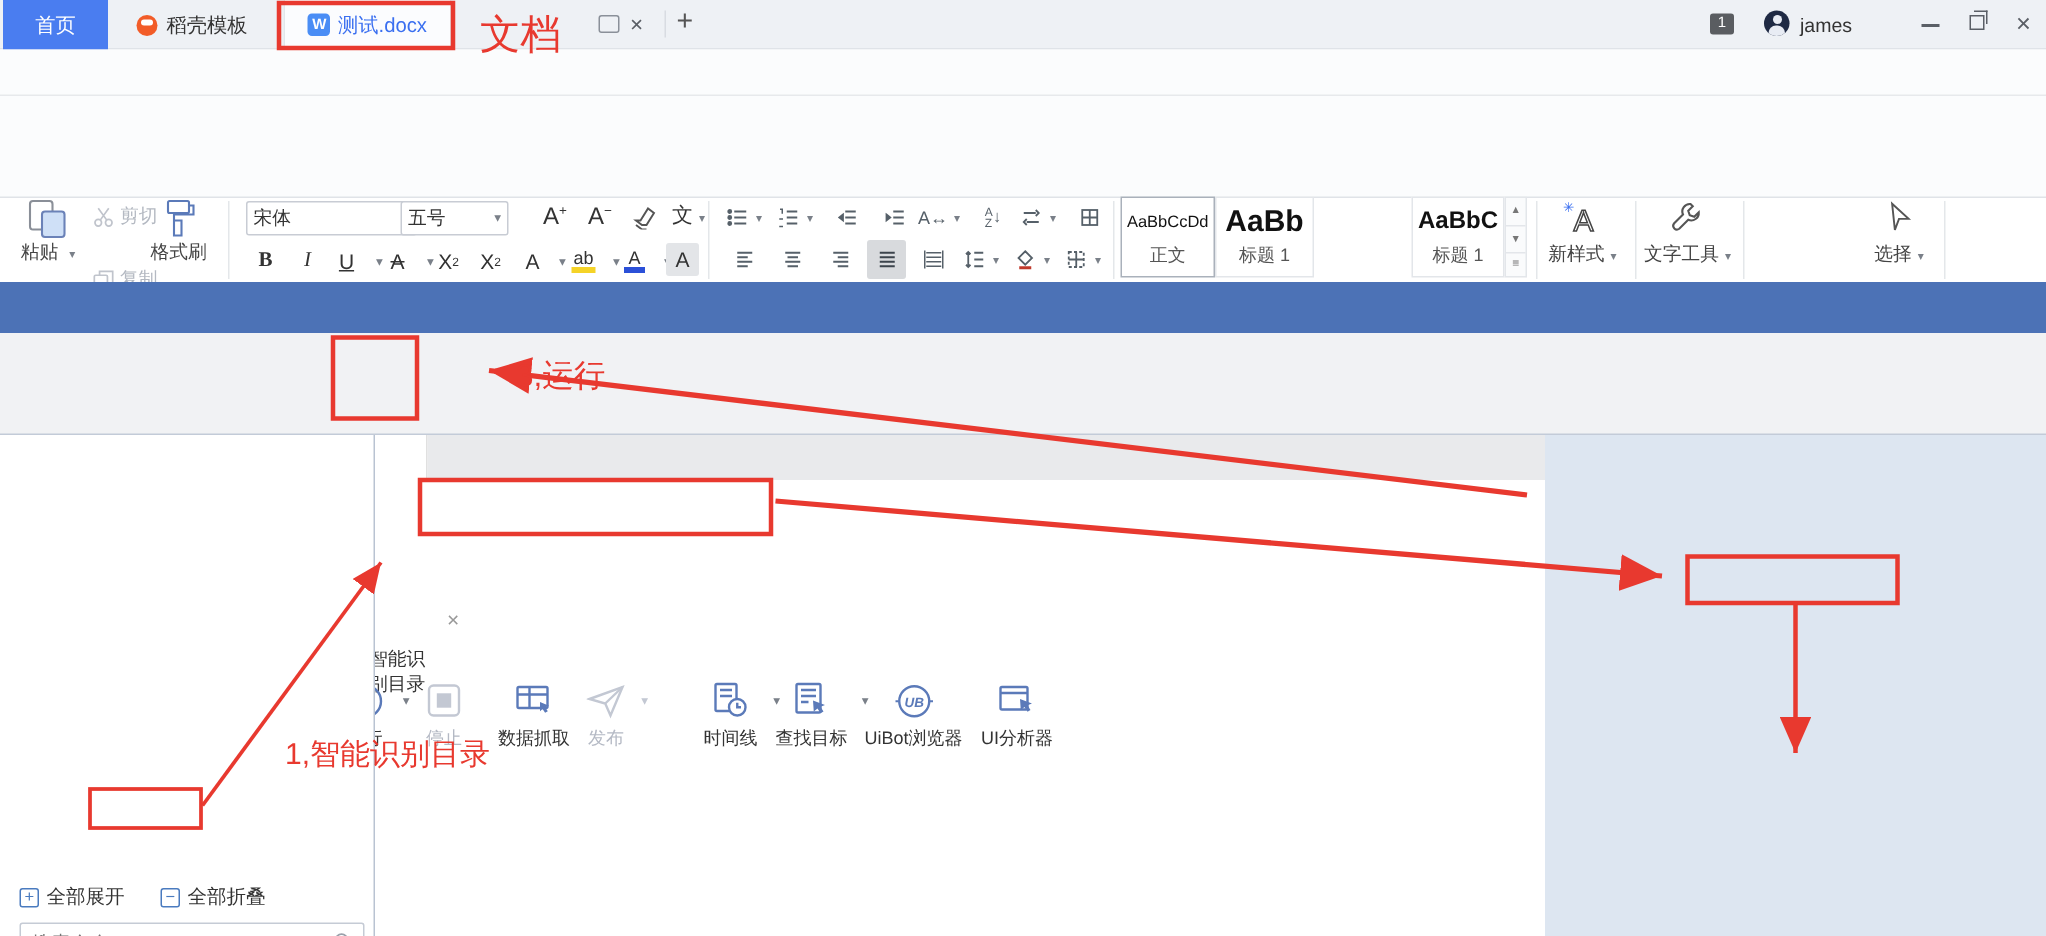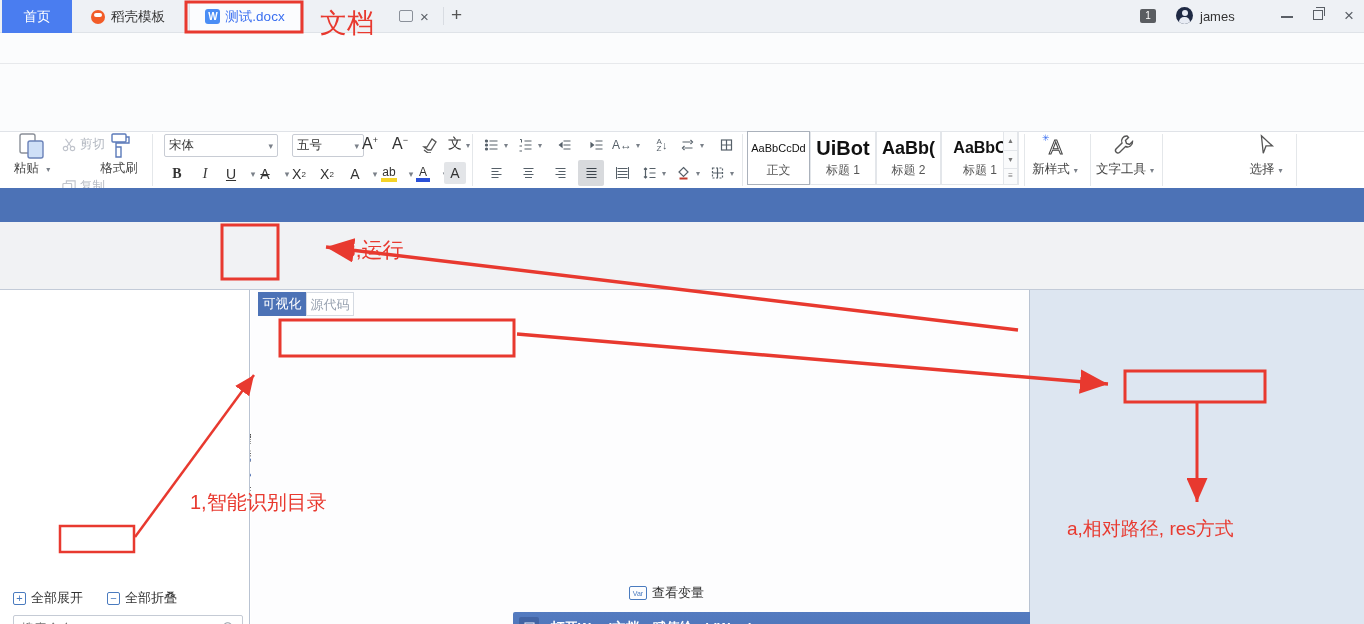--- a/index.html
+++ b/index.html
@@ -220,21 +220,21 @@
             <path d="M20 5h3v6H10v4M10 15h5v10h-5z"></path>
           </svg></span>
       <span class="rlbl">格式刷</span>
     </div>
     <div class="rdiv" style="left:152px"></div>
 
     <div class="combo" style="left:164px;width:114px">
         <span>宋体</span>
         <span class="caret">▾</span>
       </div>
-    <div class="combo" style="left:292px;width:72px">
+    <div class="combo" style="left:267px;width:72px">
         <span>五号</span>
         <span class="caret">▾</span>
       </div>
     <span class="abs" style="left:362px;top:71px;font-size:16px;color:#333">A<sup style="font-size:9px">+</sup></span>
     <span class="abs" style="left:392px;top:71px;font-size:16px;color:#333">A<sup style="font-size:9px">−</sup></span>
     <span class="abs" style="left:422px;top:73px">
         <svg width="16" height="16" viewBox="0 0 16 16" fill="none" stroke="#555" stroke-width="1.3">
           <path d="M5 10L10 2l4 3-5 8H6l-4-3 3-0z"></path>
           <path d="M2 13l4 3h3"></path>
         </svg>
@@ -354,28 +354,24 @@
         <span class="caret" style="font-size:8px">▾</span>
       </span>
 
     <div class="rdiv" style="left:742px"></div>
 
     <div class="stylebox" style="left:747px;width:63px;border:1px solid #aab1bb;z-index:2">
       <span class="samp" style="font-size:11px">AaBbCcDd</span>
       <span class="slbl">正文</span>
     </div>
     <div class="stylebox" style="left:810px;width:66px">
-      <span class="samp" style="font-size:20px;font-weight:bold">UiBot</span>
+      <span class="samp" style="font-size:20px;font-weight:bold">AaBb</span>
       <span class="slbl">标题 1</span>
     </div>
-    <div class="stylebox" style="left:876px;width:65px">
-      <span class="samp" style="font-size:18px;font-weight:bold">AaBb(</span>
-      <span class="slbl">标题 2</span>
-    </div>
-    <div class="stylebox" style="left:941px;width:78px">
+    <div class="stylebox" style="left:941px;width:62px">
       <span class="samp" style="font-size:16px;font-weight:bold">AaBbC</span>
       <span class="slbl">标题 1</span>
     </div>
     <div class="abs" style="left:1003px;top:67px;width:15px;height:54px;border:1px solid #e3e6ea;background:#fafbfc">
       <div style="height:18px;text-align:center;font-size:7px;color:#777;line-height:18px">▲</div>
       <div style="height:18px;text-align:center;font-size:7px;color:#777;line-height:18px;border-top:1px solid #e3e6ea">▼</div>
       <div style="height:16px;text-align:center;font-size:8px;color:#777;line-height:14px;border-top:1px solid #e3e6ea">≡</div>
     </div>
     <div class="rdiv" style="left:1024px"></div>
 
@@ -591,39 +587,20 @@
       <span class="abs" style="right:6px;top:5px">
           <svg width="14" height="14" viewBox="0 0 16 16" fill="none" stroke="#9aa1ab" stroke-width="1.4">
             <circle cx="6.5" cy="6.5" r="4.5"></circle>
             <path d="M10 10l4.5 4.5"></path>
           </svg>
         </span>
     </div>
 
   </div>
 
-  <div class="ub-main">
-    <div class="etab" style="left:7px;width:48px;background:#4c72b6;color:#fff"><span>可视化</span></div>
-    <div class="etab" style="left:55px;width:48px;background:#fff;color:#98a2b0;border:1px solid #d5dae2"><span>源代码</span></div>
-    <span class="abs flex" style="left:378px;top:294px">
-      <span style="width:18px;height:14px;border:1px solid #4a7bbf;border-radius:2px;color:#4a7bbf;font-size:7px;display:inline-flex;align-items:center;justify-content:center;margin-right:5px">Var</span>
-      <span>查看变量</span>
-    </span>
-    <div class="abs flex" style="left:262px;top:322px;width:760px;height:32px;background:linear-gradient(#547bc0,#4c72b6);border-radius:2px;color:#fff">
-      <span style="margin-left:6px;width:20px;height:22px;background:rgba(20,40,90,.25);border-radius:2px;display:flex;align-items:center;justify-content:center">
-          <svg width="11" height="13" viewBox="0 0 11 13" fill="none" stroke="#dfe8f8" stroke-width="1.1">
-            <rect x="1" y="1" width="9" height="11"></rect>
-            <path d="M3 4h5M3 6.5h5M3 9h5"></path>
-          </svg>
-        </span>
-      <span style="margin-left:12px;font-weight:bold;font-size:13.5px">打开Word文档，赋值给 objWord</span>
-      <span style="margin-left:auto;margin-right:14px;font-size:12px">▶</span>
-    </div>
-
-  </div>
 
   <div class="ub-right">
     
     
     
 
     
 
     
     
@@ -646,16 +623,15 @@
       <rect x="60" y="526" width="74" height="26" stroke="#e8392f" stroke-width="2.5"></rect>
       <rect x="1125" y="371" width="140" height="31" stroke="#e8392f" stroke-width="3"></rect>
       <line x1="1018" y1="330" x2="326" y2="247" stroke="#e8392f" stroke-width="3.5" marker-end="url(#ah)"></line>
       <line x1="517" y1="334" x2="1108" y2="384" stroke="#e8392f" stroke-width="3.5" marker-end="url(#ah)"></line>
       <line x1="135" y1="537" x2="254" y2="375" stroke="#e8392f" stroke-width="2.5" marker-end="url(#ah)"></line>
       <line x1="1197" y1="402" x2="1197" y2="502" stroke="#e8392f" stroke-width="3" marker-end="url(#ah)"></line>
     </svg>
     <div class="rtext" style="left:320px;top:5px;font-size:27px">文档</div>
     <div class="rtext" style="left:344px;top:236px;font-size:21px">3,运行</div>
     <div class="rtext" style="left:190px;top:489px;font-size:20px">1,智能识别目录</div>
-    <div class="rtext" style="left:1067px;top:516px;font-size:19px">a,相对路径, res方式</div>
   </div>
 
 </div>
 
 </body></html>

